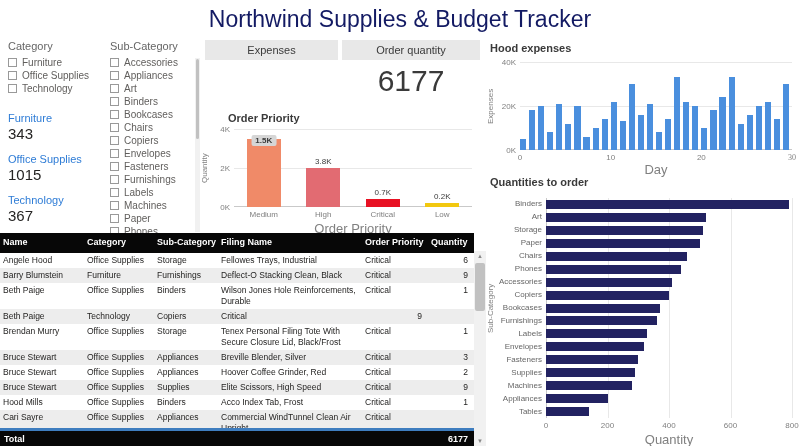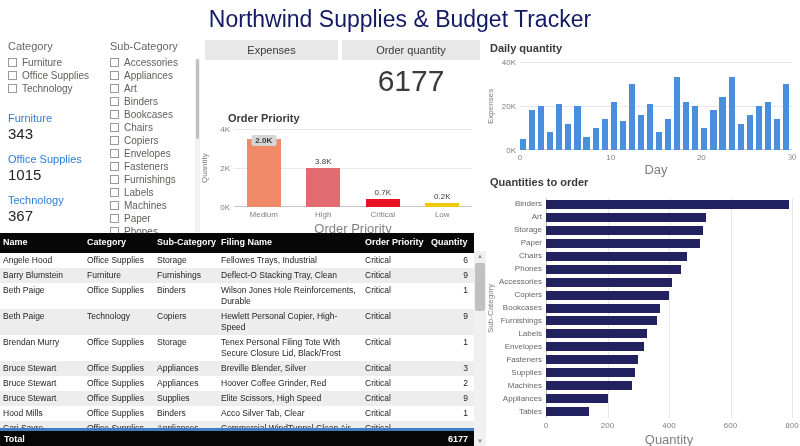--- a/index.html
+++ b/index.html
@@ -164,37 +164,37 @@
     <div class="chart-title" style="left:28px;top:0">Order Priority</div>
     <div class="axis-label rot" style="left:0;top:17px;height:78px;font-size:8px">Quantity</div>
     <div class="plot" id="priority-plot" style="left:34px;top:17px;width:238px;height:78px">
         <div class="gridline-h" style="top: calc(100% - 1px); background: rgb(201, 201, 201);"></div>
         <div class="tick ytick" style="right: calc(100% + 4px); top: calc(100% - 4px);">0K</div>
         <div class="gridline-h" style="top: calc(50% + 0px);"></div>
         <div class="tick ytick" style="right: calc(100% + 4px); top: calc(50% - 4px);">2K</div>
         <div class="gridline-h" style="top: calc(0% + 0px);"></div>
         <div class="tick ytick" style="right: calc(100% + 4px); top: calc(0% - 4px);">4K</div>
         <div class="vbar" style="left: calc(12.5% - 17px); height: 87.5%; background: rgb(240, 138, 104);"></div>
-        <div class="vbar-label boxed" style="left: 12.5%; bottom: calc(87.5% - 7px);">2.0K</div>
+        <div class="vbar-label boxed" style="left: 12.5%; bottom: calc(87.5% - 7px);">1.5K</div>
         <div class="tick" style="left: 12.5%; top: calc(100% + 3px); transform: translateX(-50%);">Medium</div>
         <div class="vbar" style="left: calc(37.5% - 17px); height: 50%; background: rgb(226, 107, 114);"></div>
         <div class="vbar-label" style="left: 37.5%; bottom: calc(50% + 2px);">3.8K</div>
         <div class="tick" style="left: 37.5%; top: calc(100% + 3px); transform: translateX(-50%);">High</div>
         <div class="vbar" style="left: calc(62.5% - 17px); height: 10%; background: rgb(232, 17, 35);"></div>
         <div class="vbar-label" style="left: 62.5%; bottom: calc(10% + 2px);">0.7K</div>
         <div class="tick" style="left: 62.5%; top: calc(100% + 3px); transform: translateX(-50%);">Critical</div>
         <div class="vbar" style="left: calc(87.5% - 17px); height: 5%; background: rgb(242, 200, 15);"></div>
         <div class="vbar-label" style="left: 87.5%; bottom: calc(5% + 2px);">0.2K</div>
         <div class="tick" style="left: 87.5%; top: calc(100% + 3px); transform: translateX(-50%);">Low</div>
       </div>
     <div class="axis-label" style="left:34px;top:109px;width:238px;text-align:center">Order Priority</div>
   </div>
 
   <div class="chart" style="left:486px;top:42px;width:312px;height:134px">
-    <div class="chart-title" style="left:4px;top:0">Daily quantity</div>
+    <div class="chart-title" style="left:4px;top:0">Hood expenses</div>
     <div class="axis-label rot" style="left:0;top:20px;height:88px;font-size:8px">Expenses</div>
     <div class="plot" id="daily-plot" style="left:34px;top:20px;width:272px;height:88px">
         <div class="gridline-h" style="top: calc(100% - 1px); background: rgb(201, 201, 201);"></div>
         <div class="tick ytick" style="right: calc(100% + 4px); top: calc(100% - 4px);">0K</div>
         <div class="gridline-h" style="top: calc(50% + 0px);"></div>
         <div class="tick ytick" style="right: calc(100% + 4px); top: calc(50% - 4px); padding-left: 13px;">20K</div>
         <div class="gridline-h" style="top: calc(0% + 0px);"></div>
         <div class="tick ytick" style="right: calc(100% + 4px); top: calc(0% - 4px);">40K</div>
         <div class="daily-bar" style="left: 0%; width: 2.26667%; height: 12.5%; background: rgb(74, 143, 222);"></div>
         <div class="daily-bar" style="left: 3.33333%; width: 2.26667%; height: 45%; background: rgb(74, 143, 222);"></div>
@@ -303,37 +303,36 @@
           <div class="tcell">Office Supplies</div>
           <div class="tcell">Storage</div>
           <div class="tcell wrap">Fellowes Trays, Industrial</div>
           <div class="tcell">Critical</div>
           <div class="tcell num">6</div>
         </div>
         <div class="trow">
           <div class="tcell">Barry Blumstein</div>
           <div class="tcell">Furniture</div>
           <div class="tcell">Furnishings</div>
-          <div class="tcell wrap">Deflect-O Stacking Tray, Clean</div>
+          <div class="tcell wrap">Deflect-O Stacking Clean, Black</div>
           <div class="tcell">Critical</div>
           <div class="tcell num">9</div>
         </div>
         <div class="trow">
           <div class="tcell">Beth Paige</div>
           <div class="tcell">Office Supplies</div>
           <div class="tcell">Binders</div>
           <div class="tcell wrap">Wilson Jones Hole Reinforcements, Durable</div>
           <div class="tcell">Critical</div>
           <div class="tcell num">1</div>
         </div>
         <div class="trow">
           <div class="tcell">Beth Paige</div>
           <div class="tcell">Technology</div>
           <div class="tcell">Copiers</div>
-          <div class="tcell wrap">Hewlett Personal Copier, High-Speed</div>
           <div class="tcell">Critical</div>
           <div class="tcell num">9</div>
         </div>
         <div class="trow">
           <div class="tcell">Brendan Murry</div>
           <div class="tcell">Office Supplies</div>
           <div class="tcell">Storage</div>
           <div class="tcell wrap">Tenex Personal Filing Tote With Secure Closure Lid, Black/Frost</div>
           <div class="tcell">Critical</div>
           <div class="tcell num">1</div>
@@ -359,21 +358,21 @@
           <div class="tcell">Office Supplies</div>
           <div class="tcell">Supplies</div>
           <div class="tcell wrap">Elite Scissors, High Speed</div>
           <div class="tcell">Critical</div>
           <div class="tcell num">9</div>
         </div>
         <div class="trow">
           <div class="tcell">Hood Mills</div>
           <div class="tcell">Office Supplies</div>
           <div class="tcell">Binders</div>
-          <div class="tcell wrap">Acco Silver Tab, Clear</div>
+          <div class="tcell wrap">Acco Index Tab, Frost</div>
           <div class="tcell">Critical</div>
           <div class="tcell num">1</div>
         </div>
         <div class="trow">
           <div class="tcell">Cari Sayre</div>
           <div class="tcell">Office Supplies</div>
           <div class="tcell">Appliances</div>
           <div class="tcell wrap">Commercial WindTunnel Clean Air Upright</div>
           <div class="tcell">Critical</div>
           <div class="tcell num"></div>

